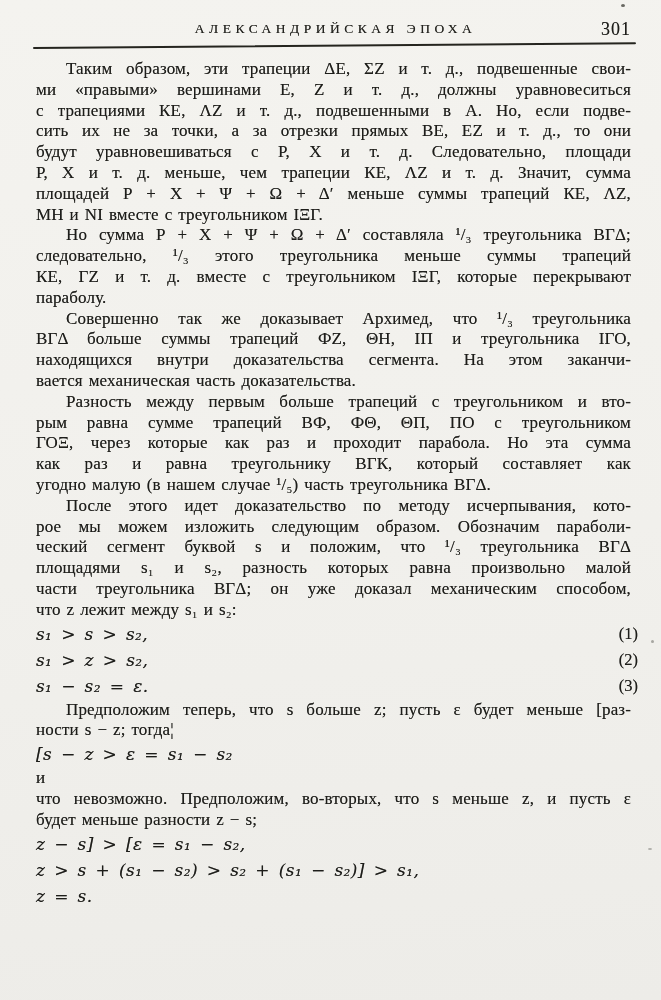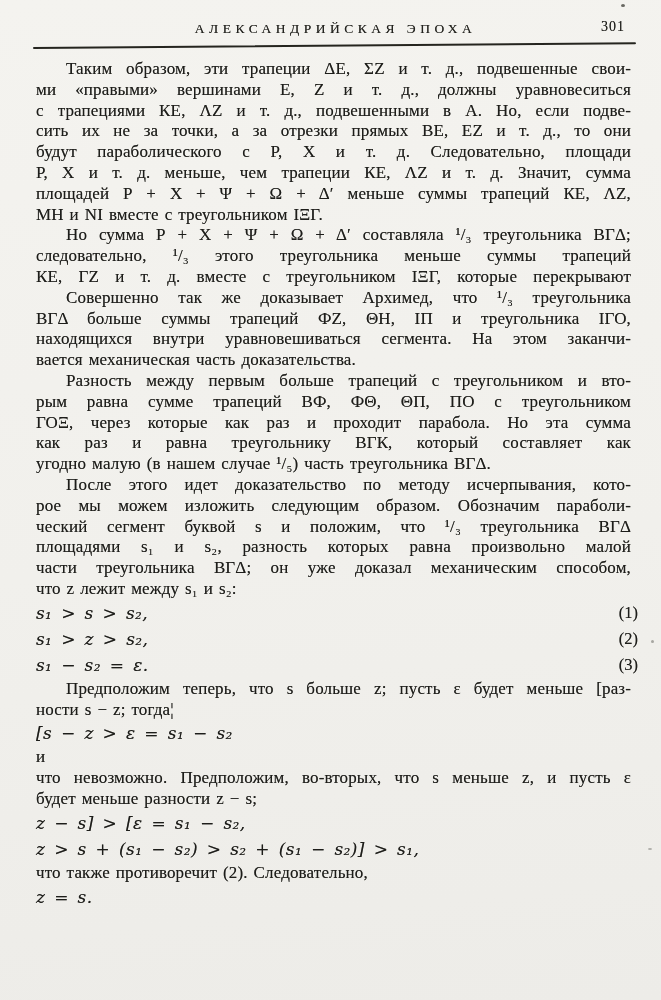--- a/index.html
+++ b/index.html
@@ -15,22 +15,22 @@
     text-shadow:0 0 0.4px rgba(25,25,20,0.55);
   }
   .header{position:absolute;top:21px;left:36px;right:26px;height:20px;}
   .running-title{
     text-align:center;
     font-size:13.5px;
     letter-spacing:4.5px;
     color:#23231f;
   }
   .page-number{
-    position:absolute;right:10px;top:-2px;
-    font-size:14px;letter-spacing:1px;color:#1d1d1a;text-align:center;
+    position:absolute;right:4px;top:-2px;
+    font-size:18px;letter-spacing:1px;color:#1d1d1a;text-align:center;
   }
   .rule{
     position:absolute;top:47px;left:33px;right:25px;height:2px;
     background:#25251f;
     transform:rotate(-0.45deg);
     transform-origin:left center;
     border-radius:1px;
   }
   .content{position:absolute;top:59px;left:36px;width:595px;}
   .para{margin:0;}
@@ -77,34 +77,35 @@
     <div class="running-title">АЛЕКСАНДРИЙСКАЯ ЭПОХА</div>
     <div class="page-number">301</div>
   </div>
   <div class="rule"></div>
   <div class="content">
       <div class="para indent">
         <div class="line">Таким образом, эти трапеции ΔЕ, ΣZ и т. д., подвешенные свои-</div>
         <div class="line">ми «правыми» вершинами Е, Z и т. д., должны уравновеситься</div>
         <div class="line">с трапециями КЕ, ΛZ и т. д., подвешенными в А. Но, если подве-</div>
         <div class="line">сить их не за точки, а за отрезки прямых ВЕ, EZ и т. д., то они</div>
-        <div class="line">будут параболического с Р, Х и т. д. Следовательно, площади</div>
+        <div class="line">будут уравновешиваться с Р, Х и т. д. Следовательно, площади</div>
         <div class="line">Р, Х и т. д. меньше, чем трапеции КЕ, ΛZ и т. д. Значит, сумма</div>
         <div class="line">площадей Р + Х + Ψ + Ω + Δ′ меньше суммы трапеций КЕ, ΛZ,</div>
         <div class="line last">МН и NI вместе с треугольником IΞГ.</div>
       </div>
       <div class="para indent">
         <div class="line">Но сумма Р + Х + Ψ + Ω + Δ′ составляла ¹/₃ треугольника ВГΔ;</div>
         <div class="line">следовательно, ¹/₃ этого треугольника меньше суммы трапеций</div>
         <div class="line">КЕ, ГZ и т. д. вместе с треугольником IΞГ, которые перекрывают</div>
+        <div class="line last">параболу.</div>
       </div>
       <div class="para indent">
         <div class="line">Совершенно так же доказывает Архимед, что ¹/₃ треугольника</div>
         <div class="line">ВГΔ больше суммы трапеций ФZ, ΘН, IП и треугольника IГО,</div>
-        <div class="line">находящихся внутри уравновешиваться сегмента. На этом заканчи-</div>
+        <div class="line">находящихся внутри доказательства сегмента. На этом заканчи-</div>
         <div class="line last">вается механическая часть доказательства.</div>
       </div>
       <div class="para indent">
         <div class="line">Разность между первым больше трапеций с треугольником и вто-</div>
         <div class="line">рым равна сумме трапеций ВФ, ФΘ, ΘП, ПО с треугольником</div>
         <div class="line">ГОΞ, через которые как раз и проходит парабола. Но эта сумма</div>
         <div class="line">как раз и равна треугольнику ВГК, который составляет как</div>
         <div class="line last">угодно малую (в нашем случае ¹/₅) часть треугольника ВГΔ.</div>
       </div>
       <div class="para indent">
@@ -125,21 +126,18 @@
       <div class="eq"><span class="math">[s − z &gt; ε = s₁ − s₂</span></div>
       <div class="para">
         <div class="line last">и</div>
       </div>
       <div class="para spaced">
         <div class="line">что невозможно. Предположим, во-вторых, что s меньше z, и пусть ε</div>
         <div class="line last">будет меньше разности z − s;</div>
       </div>
       <div class="eq"><span class="math">z − s] &gt; [ε = s₁ − s₂,</span></div>
       <div class="eq"><span class="math">z &gt; s + (s₁ − s₂) &gt; s₂ + (s₁ − s₂)] &gt; s₁,</span></div>
-      <div class="para spaced">
-        <div class="line last">что также противоречит (2). Следовательно,</div>
-      </div>
       <div class="eq"><span class="math">z = s.</span></div>
     </div>
   <div class="speck s1"></div>
   <div class="speck s2"></div>
   <div class="speck s3"></div>
 </div>
 
 </body></html>

